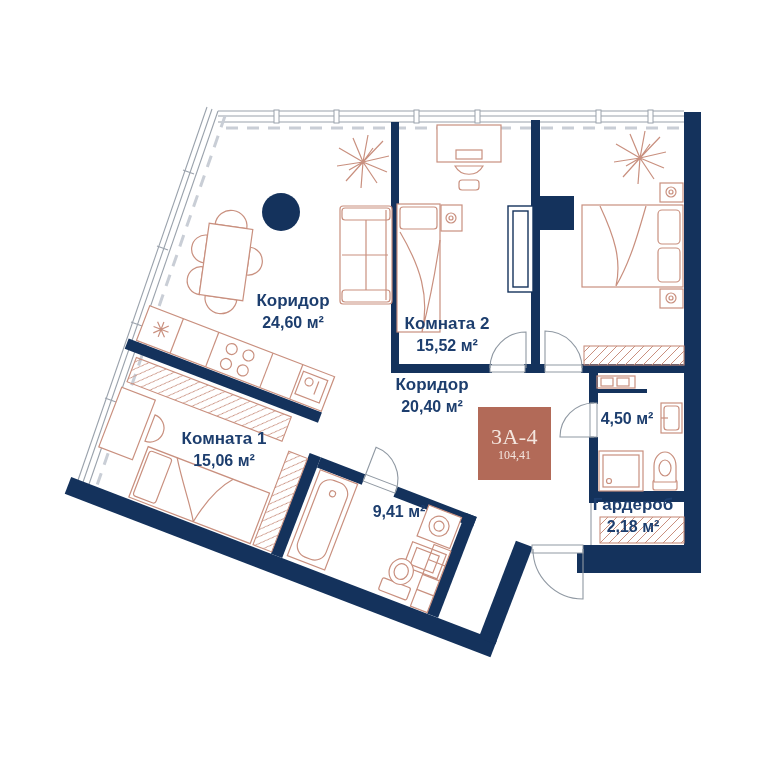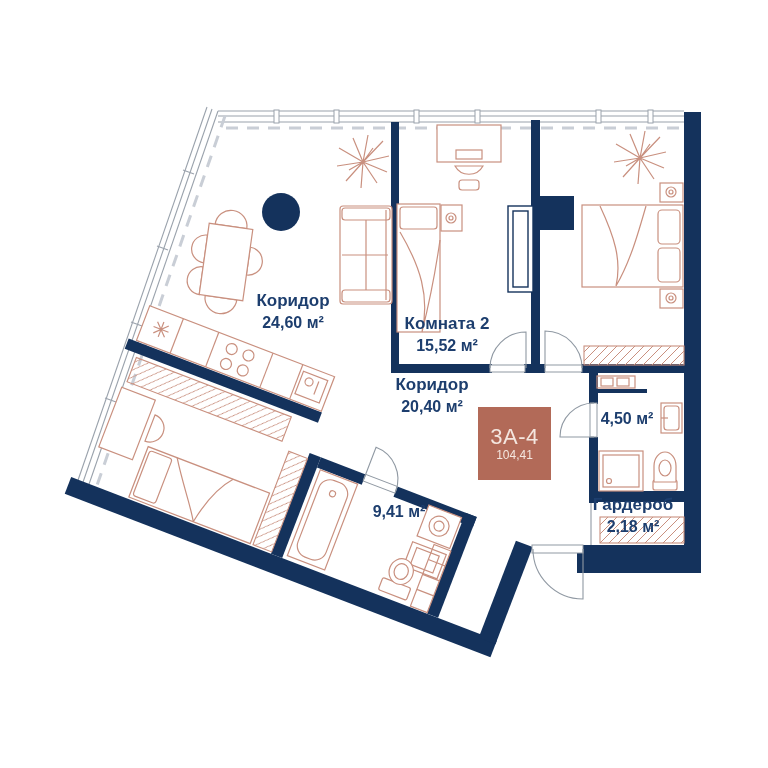--- a/index.html
+++ b/index.html
@@ -265,32 +265,36 @@
   <div class="nm">Комната 2</div>
   <div class="ar">15,52 м²</div>
 </div>
 
 
 <div class="lbl" style="left:432px;top:396px;">
   <div class="nm">Коридор</div>
   <div class="ar">20,40 м²</div>
 </div>
 
+<div class="lbl" style="left:224px;top:450px;">
+  <div class="nm">Комната 1</div>
+  <div class="ar">15,06 м²</div>
+</div>
 
 <div class="lbl" style="left:399px;top:512px;">
   <div class="ar">9,41 м²</div>
 </div>
 
 <div class="lbl" style="left:627px;top:419px;text-align:right;">
   <div class="ar">4,50 м²</div>
 </div>
 
 <div class="lbl" style="left:633px;top:516px;">
   <div class="nm">Гардероб</div>
   <div class="ar">2,18 м²</div>
 </div>
 
-<div class="badge" style="background: rgb(178, 106, 88); color: rgb(244, 230, 223);">
+<div class="badge" style="background: rgb(178, 106, 88); color: rgb(244, 230, 223); font-family: Liberation Serif, serif;">
   <div class="code">3А-4</div>
   <div class="tot">104,41</div>
 </div>
 
 </div>
 
 </body></html>

